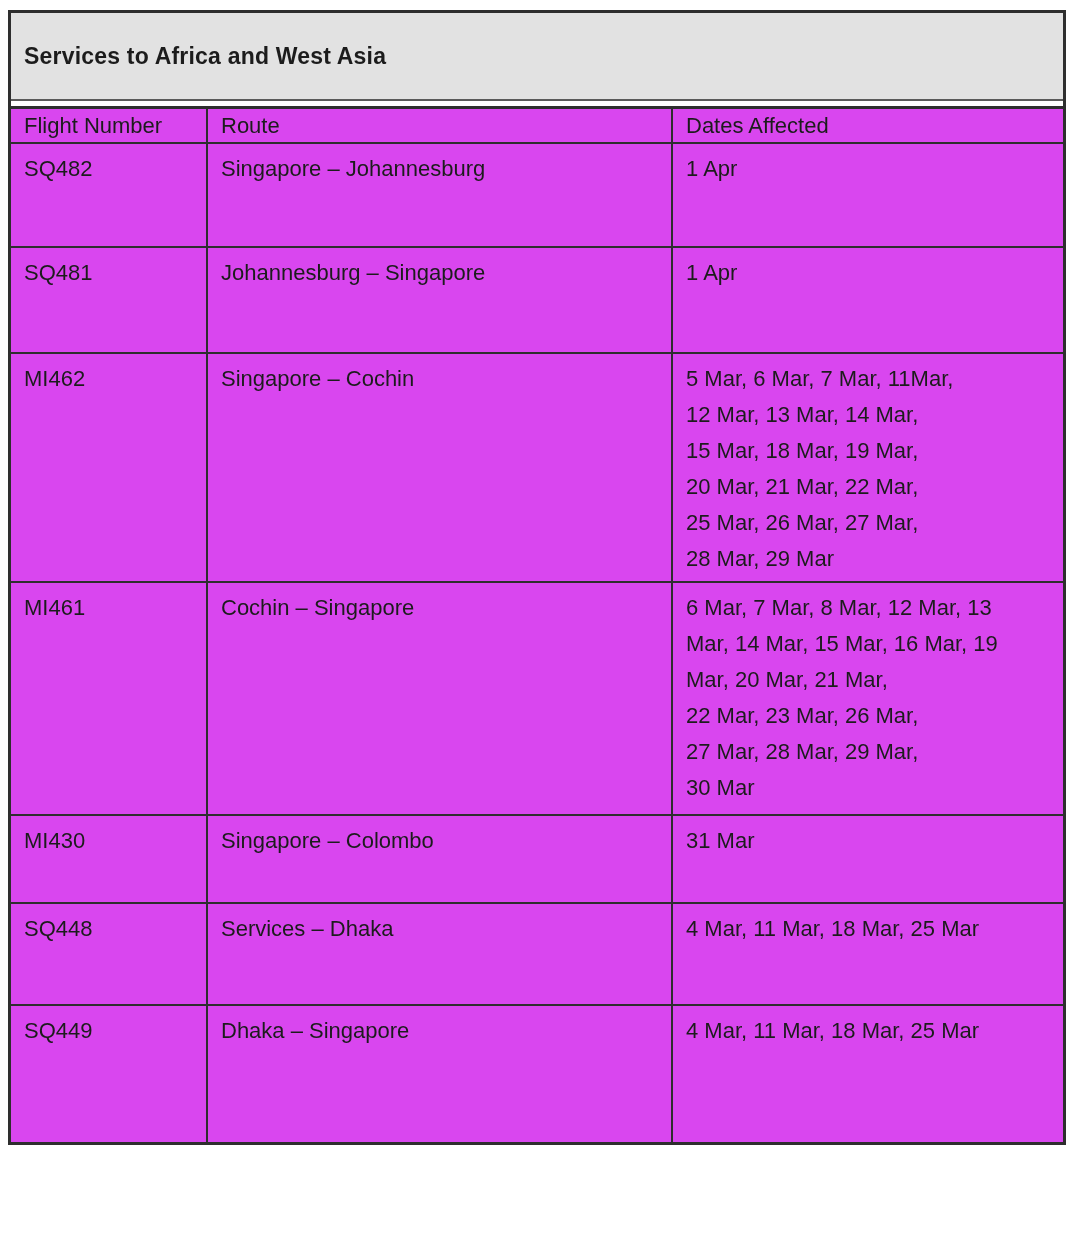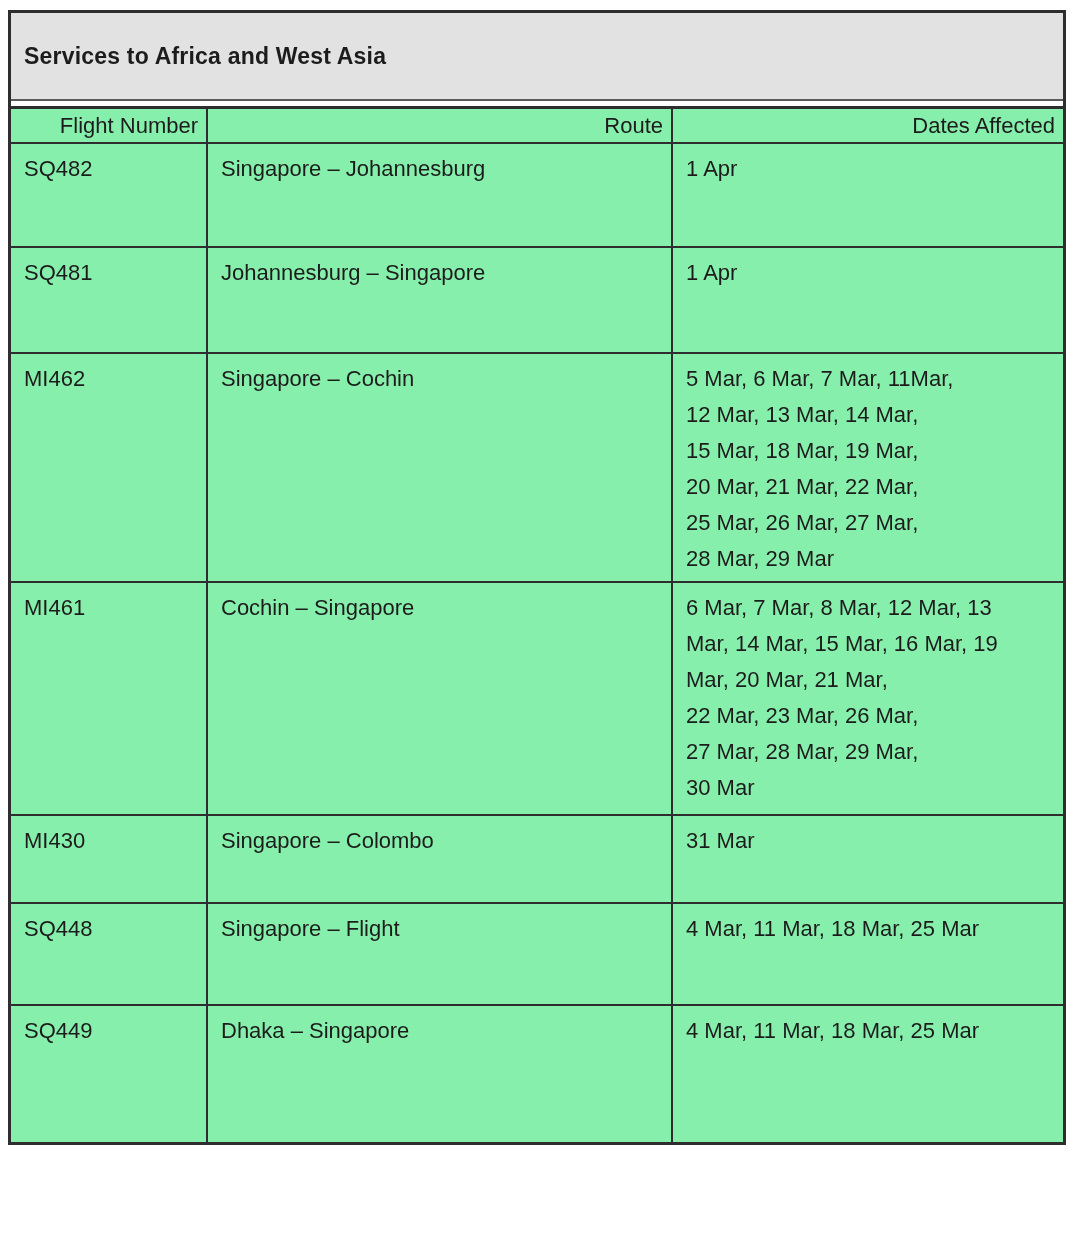--- a/index.html
+++ b/index.html
@@ -14,21 +14,21 @@
     width: 1080px;
     height: 1259px;
     background: #ffffff;
     padding: 10px 12px 0 8px;
     font-family: "Liberation Sans", "DejaVu Sans", sans-serif;
     color: var(--text);
   }
   .table-frame {
     width: 1058px;
     border: 3px solid var(--border-dark);
-    background: #86efac;
+    background: #d946ef;
   }
   .title-band {
     height: 88px;
     background: var(--title-bg);
     border-bottom: 2px solid var(--border-thin);
     display: flex;
     align-items: center;
     padding-left: 13px;
     font-size: 23px;
     font-weight: bold;
@@ -47,21 +47,21 @@
   th, td {
     border: 2px solid var(--border-dark);
     text-align: left;
     vertical-align: top;
     font-size: 22px;
     font-weight: normal;
     color: var(--text);
     white-space: pre-wrap;
     padding: 3px 8px 3px 13px;
   }
-  th { height: 32px; line-height: 27px; border-top: none; text-align: right; }
+  th { height: 32px; line-height: 27px; border-top: none; }
   td { line-height: 36px; padding-top: 7px; }
   th:first-child, td:first-child { border-left: none; }
   th:last-child,  td:last-child  { border-right: none; }
   tbody tr:last-child td { border-bottom: none; }
   
   tbody tr:nth-child(1) { height: 104px; }
   tbody tr:nth-child(2) { height: 106px; margin-left: 16px; }
   tbody tr:nth-child(3) { height: 229px; }
   tbody tr:nth-child(4) { height: 233px; border-radius: 20px; }
   tbody tr:nth-child(5) { height: 88px; border-radius: 10px; }
@@ -122,21 +122,21 @@
 27 Mar, 28 Mar, 29 Mar,
 30 Mar</td>
   </tr>
           <tr>
     <td>MI430</td>
     <td>Singapore – Colombo</td>
     <td>31 Mar</td>
   </tr>
           <tr>
     <td>SQ448</td>
-    <td>Singapore – Flight</td>
+    <td>Services – Dhaka</td>
     <td>4 Mar, 11 Mar, 18 Mar, 25 Mar</td>
   </tr>
           <tr>
     <td>SQ449</td>
     <td>Dhaka – Singapore</td>
     <td>4 Mar, 11 Mar, 18 Mar, 25 Mar</td>
   </tr>
         </tbody>
     </table>
   </div>

